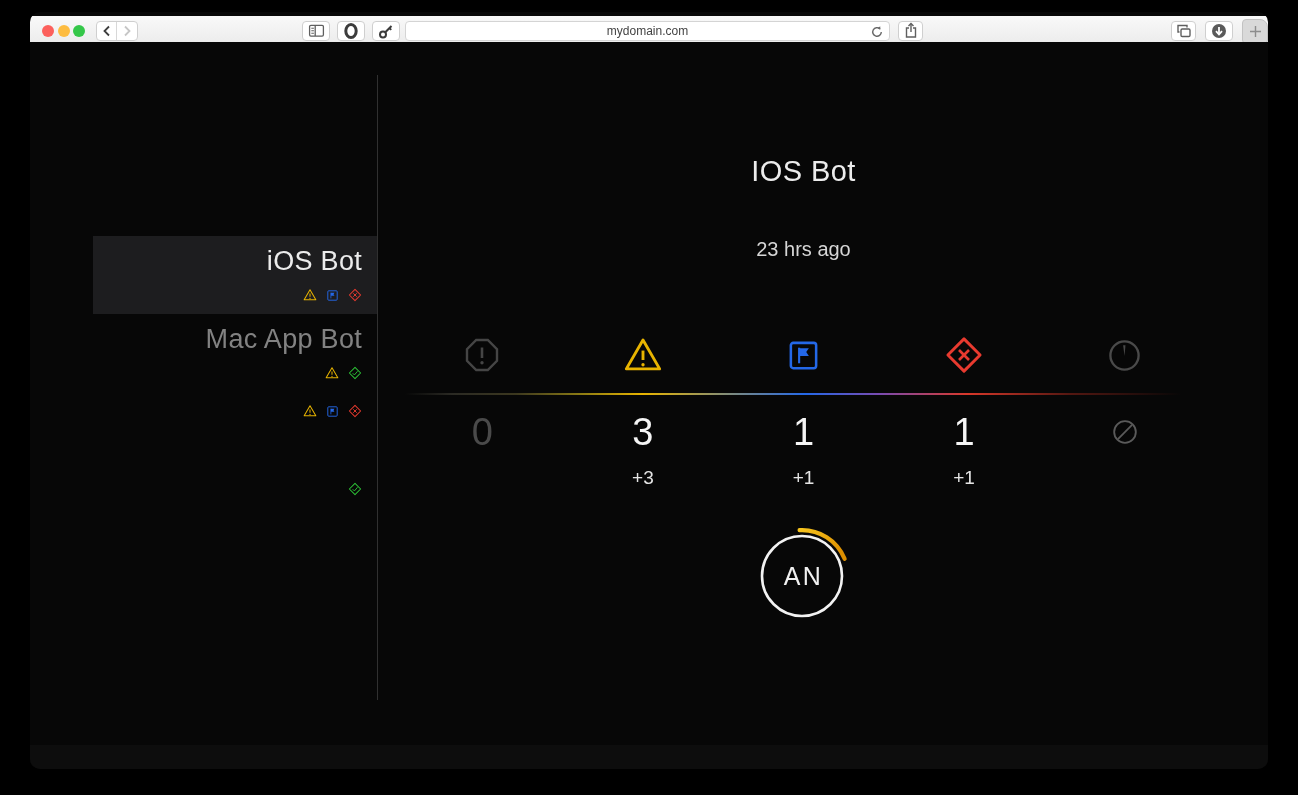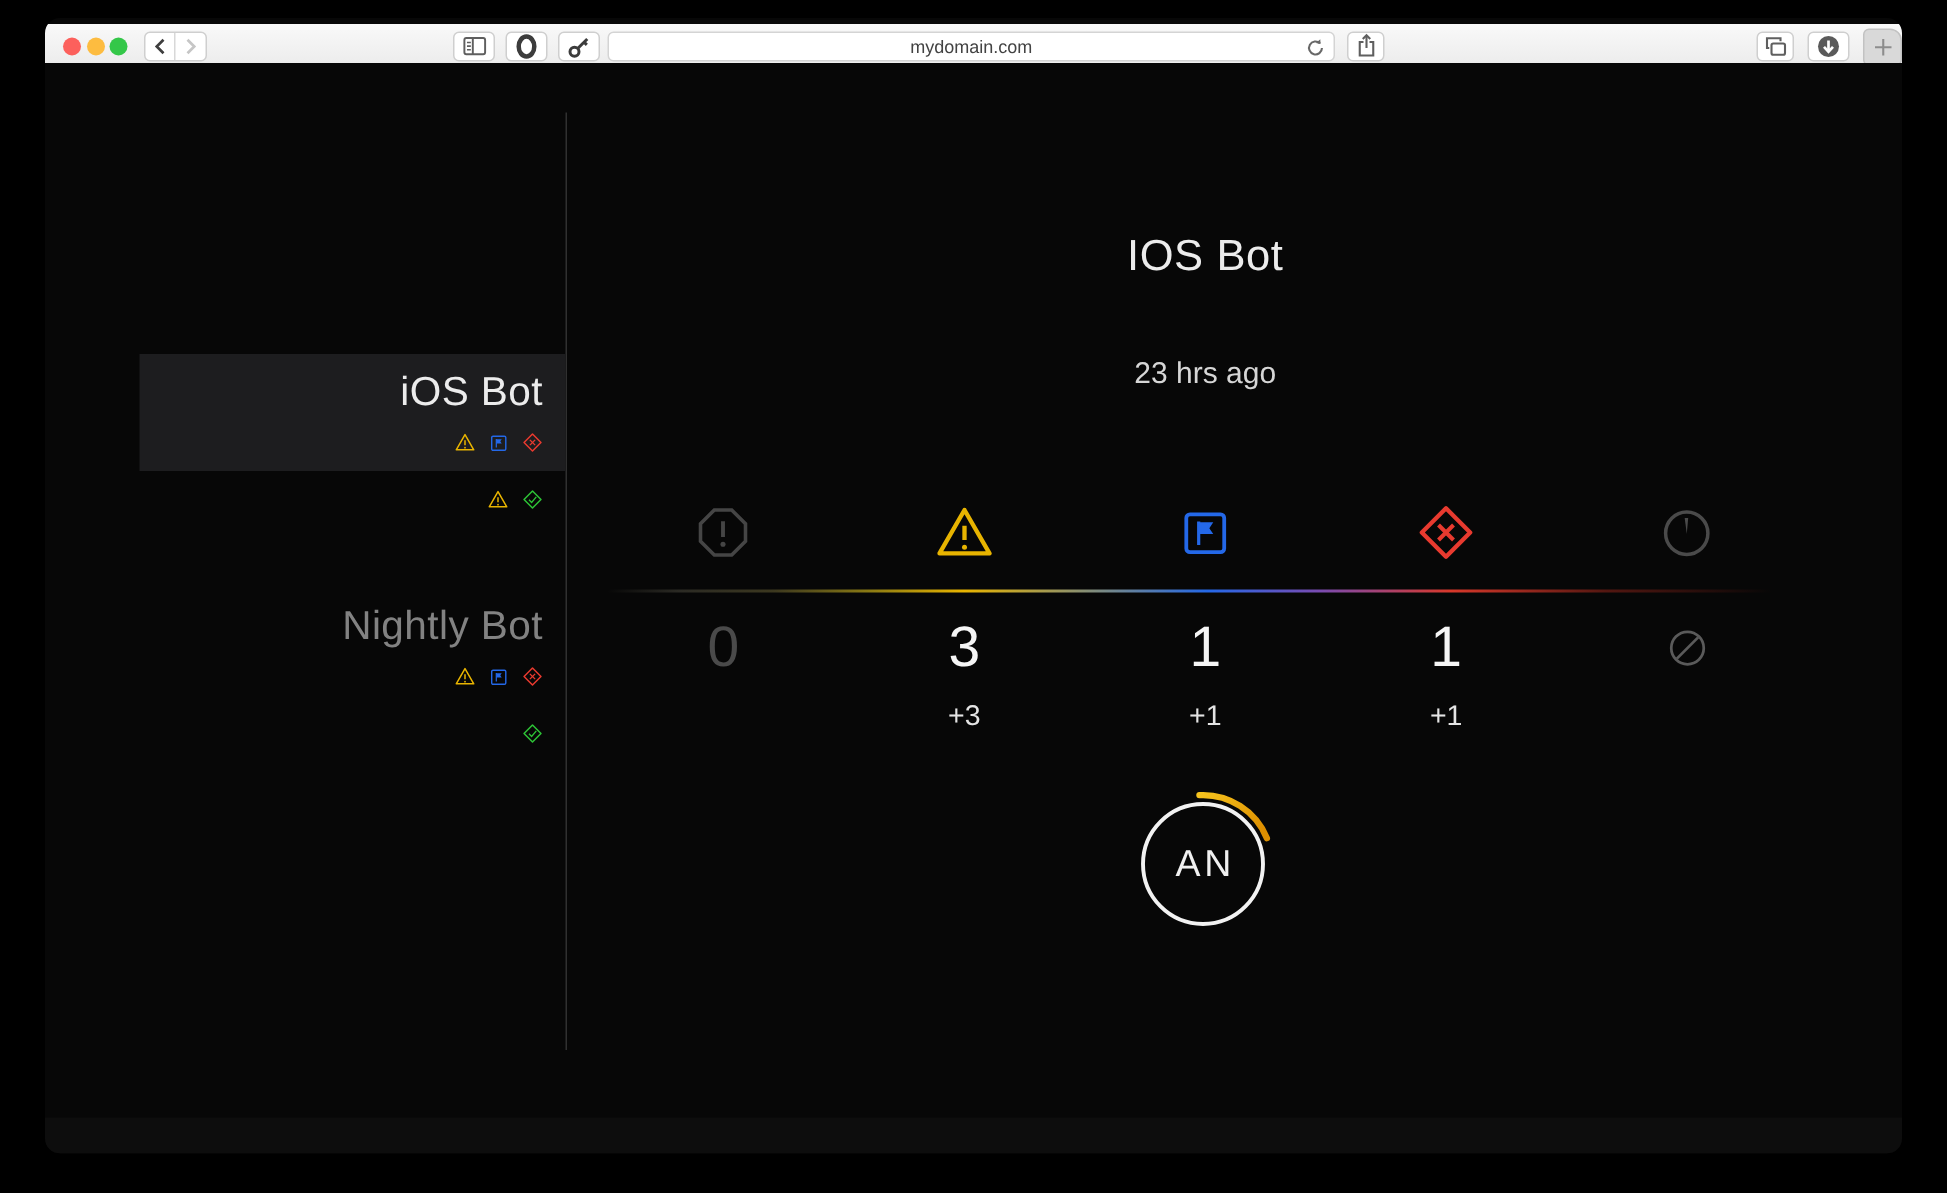--- a/index.html
+++ b/index.html
@@ -228,32 +228,32 @@
           <svg width="13" height="13">
               <use href="#sym-analysis"></use>
             </svg>
           <svg width="14" height="14">
               <use href="#sym-failure"></use>
             </svg>
         </div>
       </div>
 
       <div class="bot-item">
+        <div class="bot-title">Mac App Bot</div>
         <div class="bot-icons">
           <svg width="14" height="14">
               <use href="#sym-warning"></use>
             </svg>
           <svg width="14" height="14">
               <use href="#sym-success"></use>
             </svg>
         </div>
       </div>
 
       <div class="bot-item">
-        <div class="bot-title">Nightly Bot</div>
         <div class="bot-icons">
           <svg width="14" height="14">
               <use href="#sym-warning"></use>
             </svg>
           <svg width="13" height="13">
               <use href="#sym-analysis"></use>
             </svg>
           <svg width="14" height="14">
               <use href="#sym-failure"></use>
             </svg>

